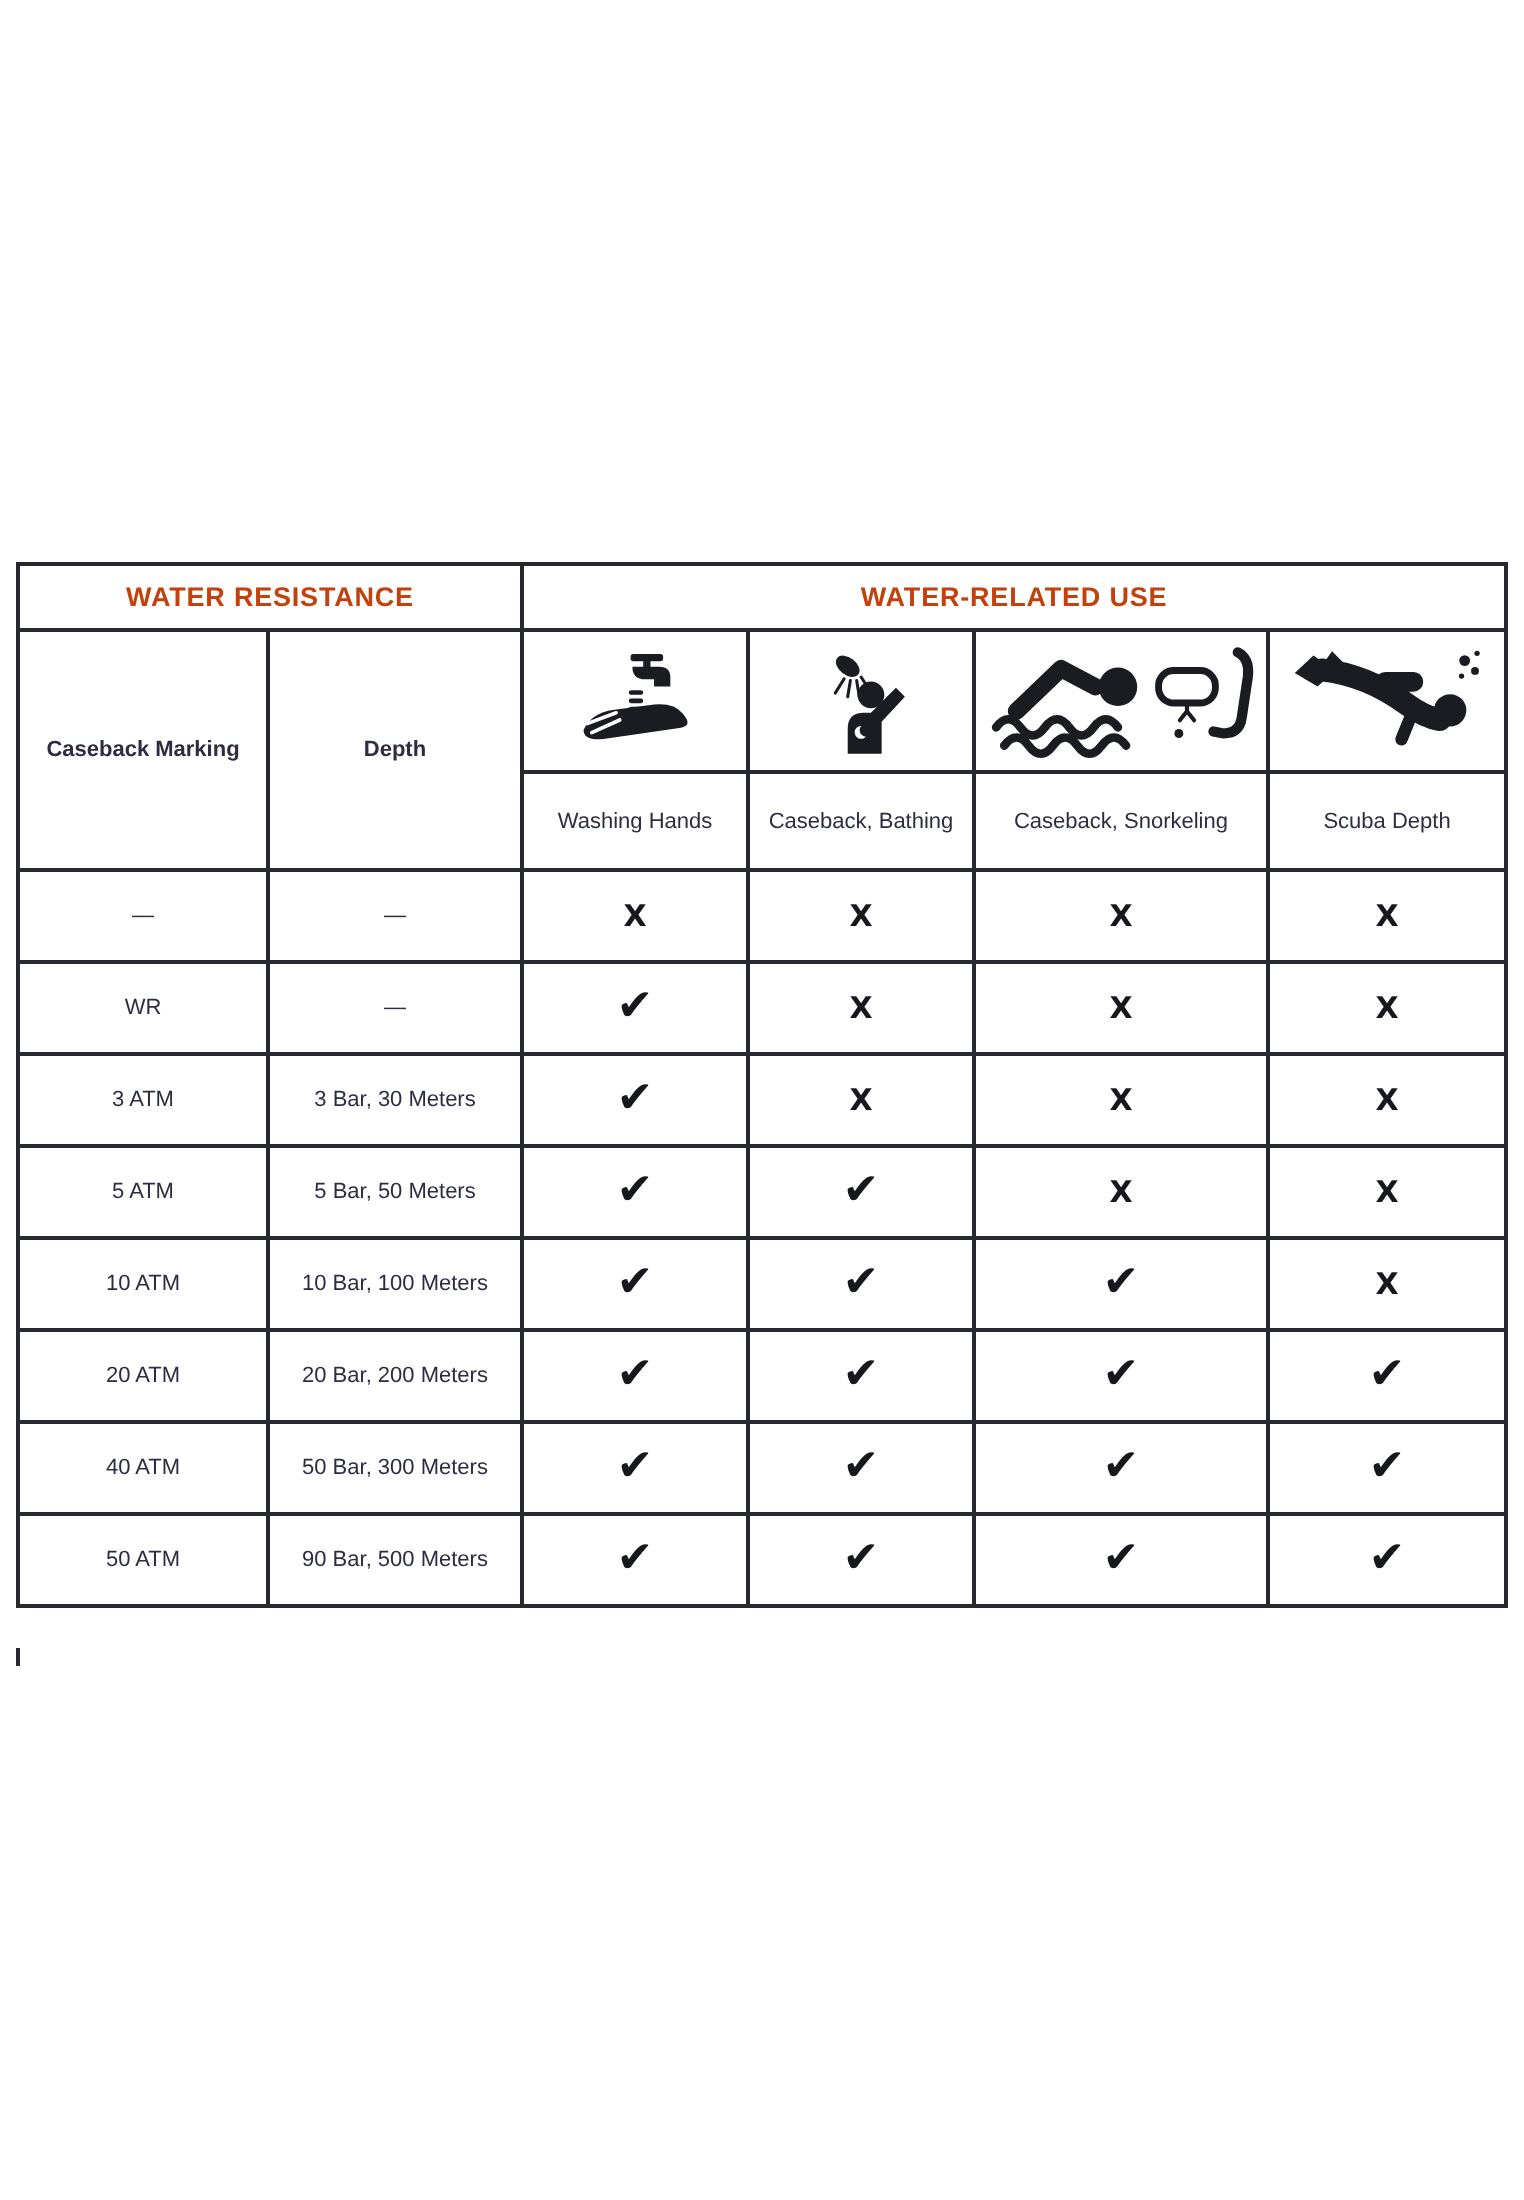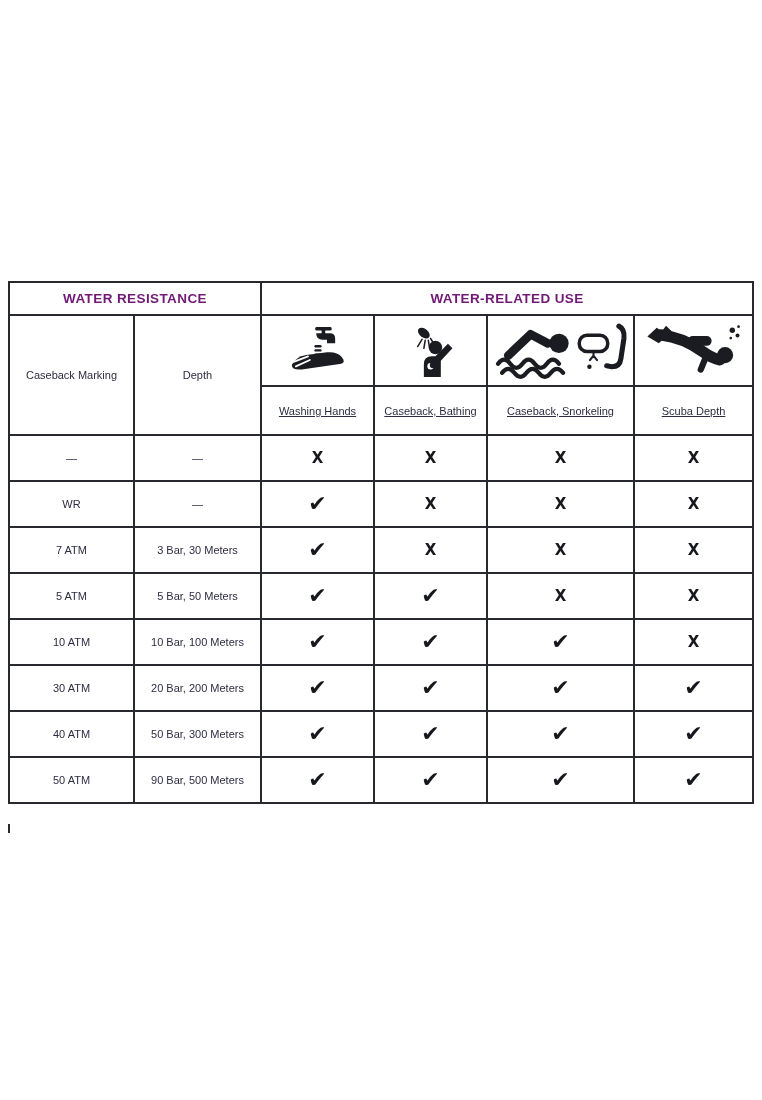--- a/index.html
+++ b/index.html
@@ -28,30 +28,30 @@
     text-align: center;
     vertical-align: middle;
     padding: 0;
     overflow: hidden;
   }
   .top-h {
     height: 31px;
     font-size: 13.5px;
     font-weight: bold;
     letter-spacing: 0.4px;
-    color: #701a75;
+    color: #c2410c;
   }
   .colhead {
     font-size: 11px;
-    font-weight: normal;
+    font-weight: bold;
     color: #2d2d42;
   }
   .iconcell { height: 69px; background: #ffffff; }
   .iconcell svg { vertical-align: middle; }
-  .r-labels td { height: 47px; font-size: 11px; color: #2d2d42; text-decoration: underline; }
+  .r-labels td { height: 47px; font-size: 11px; color: #2d2d42; }
   tbody.data td { height: 44px; }
   .marking, .depth { font-size: 11px; color: #2d2d42; }
   .mark {
     font-size: 15px;
     font-weight: 600;
     color: #17171e;
     font-family: "DejaVu Sans", "Liberation Sans", sans-serif;
   }
   .mark.check { font-size: 22px; font-weight: bold; line-height: 1; }
   .icon-fill { fill: #1b1b22; }
@@ -162,21 +162,21 @@
         </tr>
         <tr>
           <td class="marking">WR</td>
           <td class="depth">—</td>
           <td class="mark check">✔</td>
           <td class="mark">X</td>
           <td class="mark">X</td>
           <td class="mark">X</td>
         </tr>
         <tr>
-          <td class="marking">7 ATM</td>
+          <td class="marking">3 ATM</td>
           <td class="depth">3 Bar, 30 Meters</td>
           <td class="mark check">✔</td>
           <td class="mark">X</td>
           <td class="mark">X</td>
           <td class="mark">X</td>
         </tr>
         <tr>
           <td class="marking">5 ATM</td>
           <td class="depth">5 Bar, 50 Meters</td>
           <td class="mark check">✔</td>
@@ -186,21 +186,21 @@
         </tr>
         <tr>
           <td class="marking">10 ATM</td>
           <td class="depth">10 Bar, 100 Meters</td>
           <td class="mark check">✔</td>
           <td class="mark check">✔</td>
           <td class="mark check">✔</td>
           <td class="mark">X</td>
         </tr>
         <tr>
-          <td class="marking">30 ATM</td>
+          <td class="marking">20 ATM</td>
           <td class="depth">20 Bar, 200 Meters</td>
           <td class="mark check">✔</td>
           <td class="mark check">✔</td>
           <td class="mark check">✔</td>
           <td class="mark check">✔</td>
         </tr>
         <tr>
           <td class="marking">40 ATM</td>
           <td class="depth">50 Bar, 300 Meters</td>
           <td class="mark check">✔</td>

